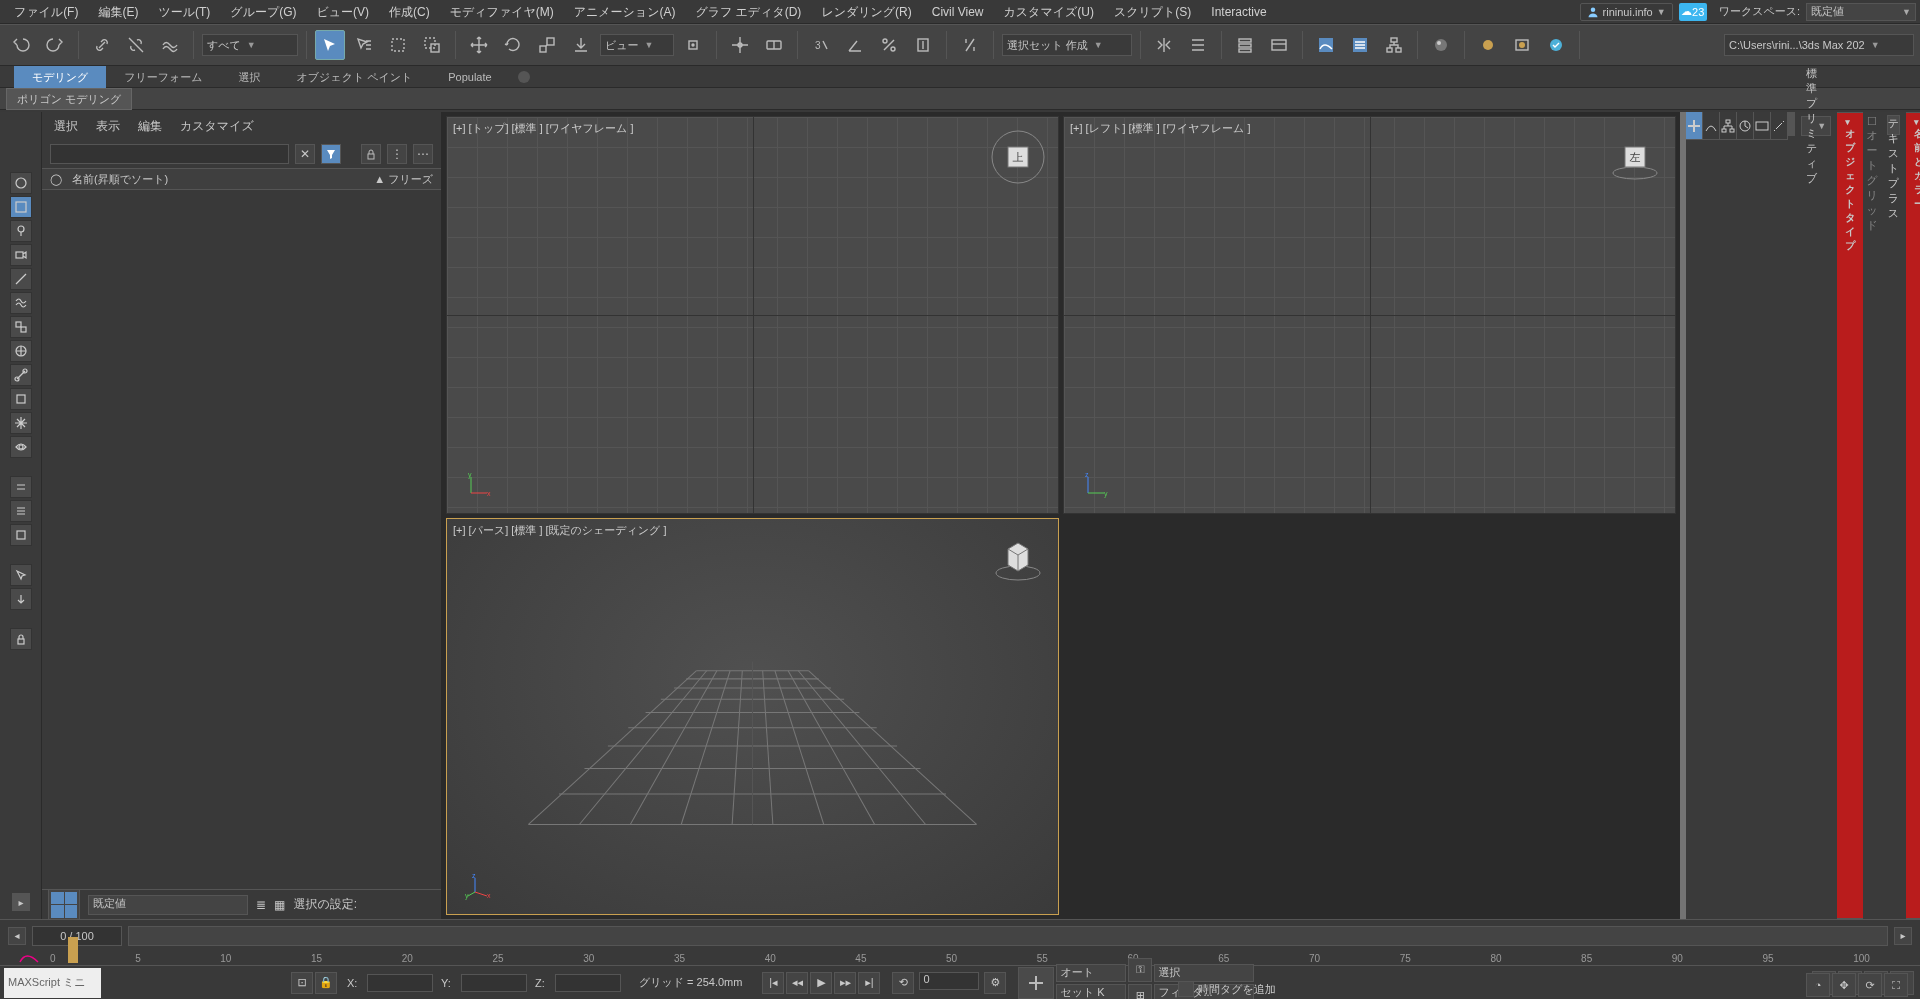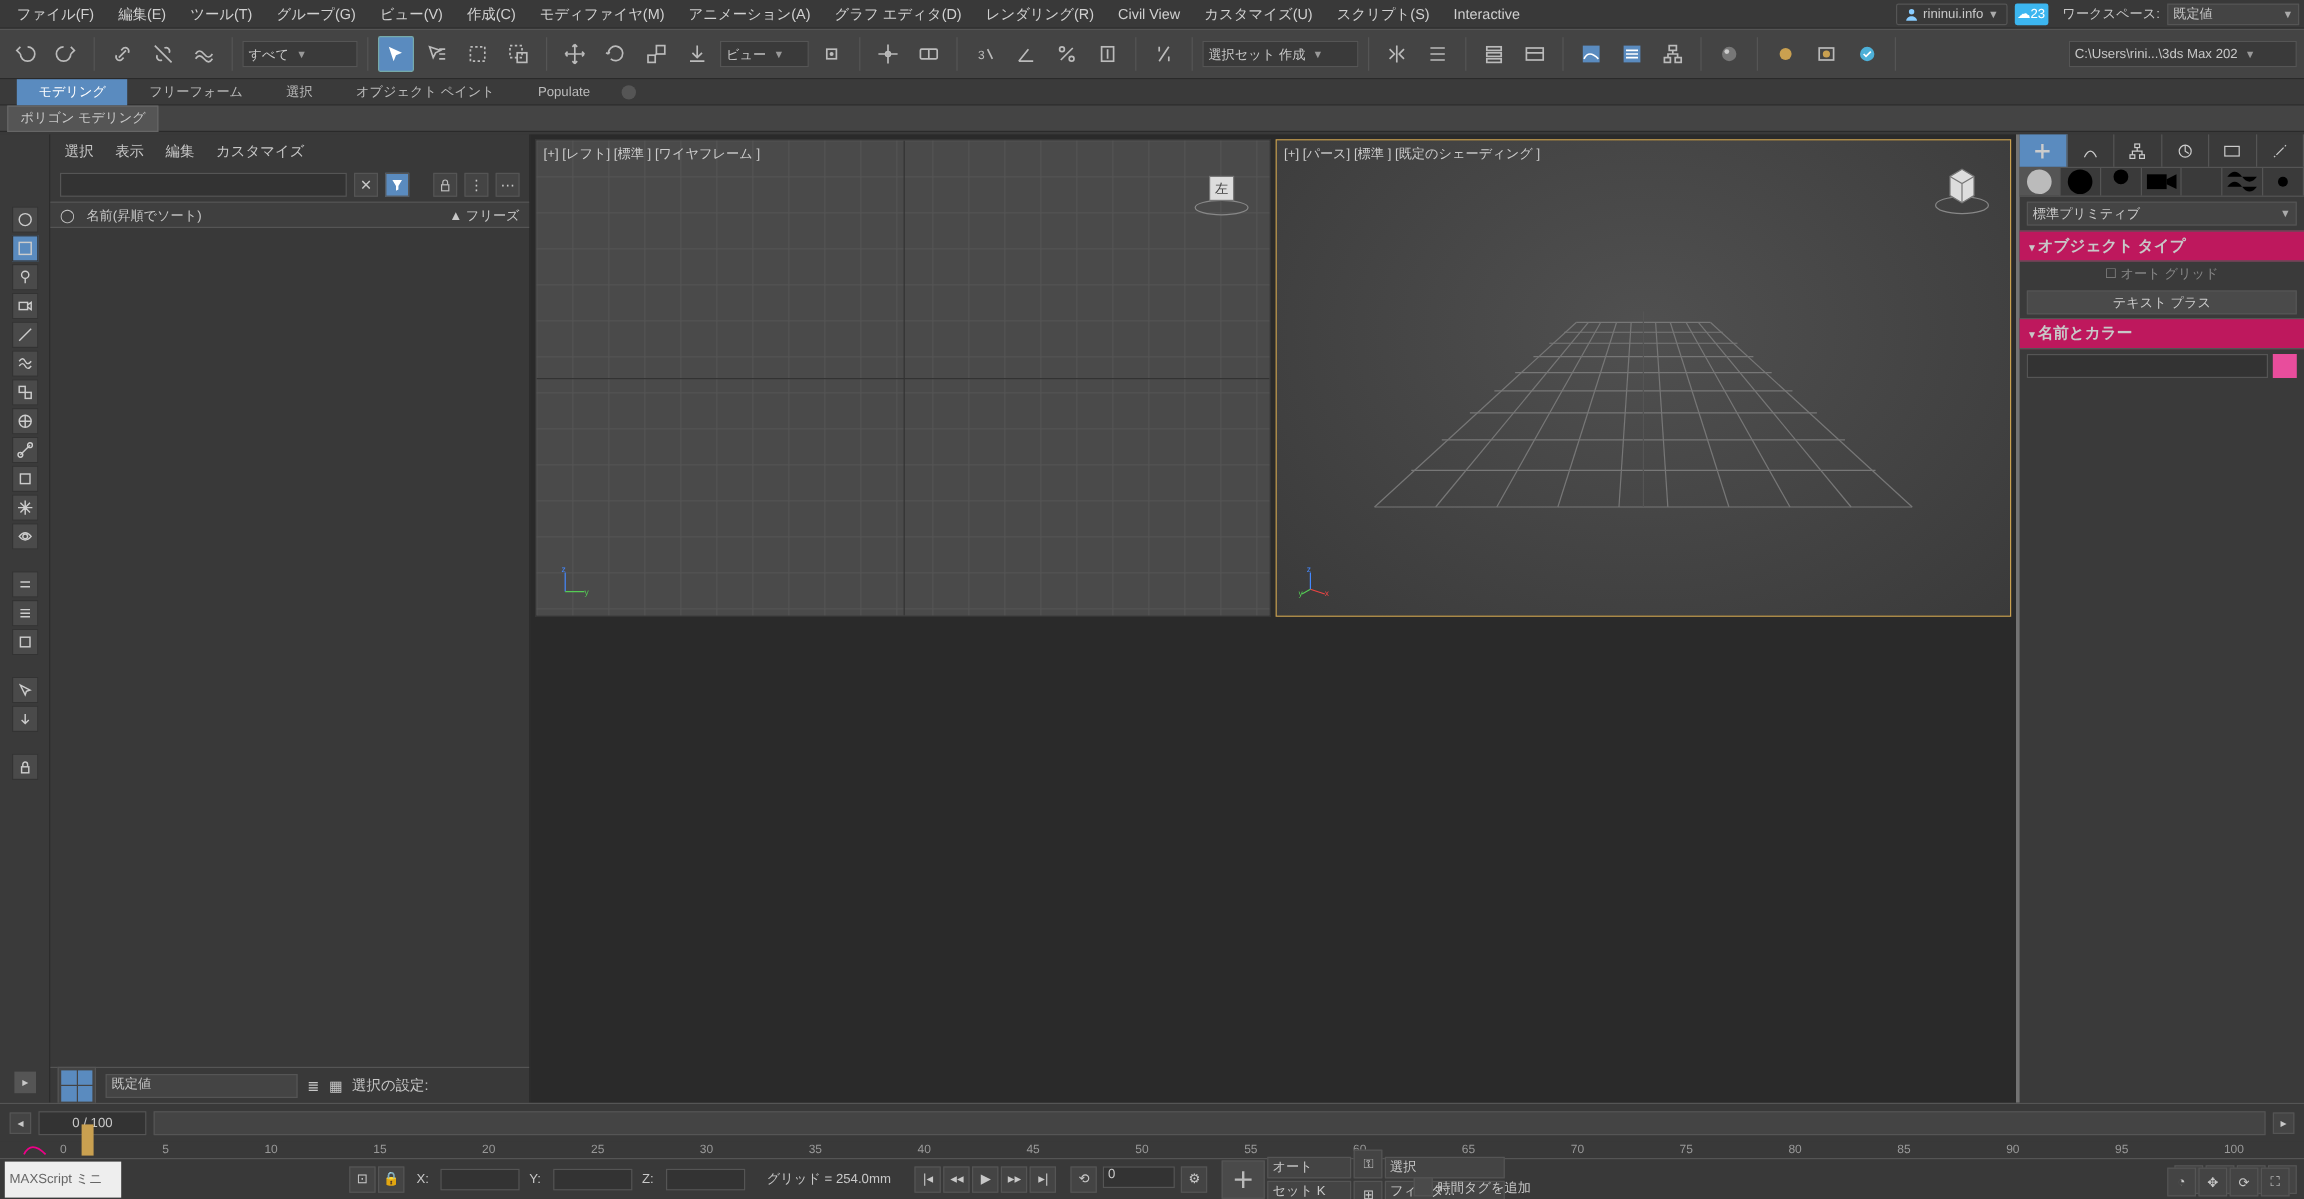--- a/index.html
+++ b/index.html
@@ -68,30 +68,30 @@
  linear-gradient(90deg,#555 1px,transparent 1px) 0 0/30px 30px,
  #4a4a4a}
 .vp .gridbg::before{content:"";position:absolute;left:0;right:0;top:50%;height:1px;background:#333}
 .vp .gridbg::after{content:"";position:absolute;top:0;bottom:0;left:50%;width:1px;background:#333}
 .vp .gizmo{position:absolute;right:12px;top:12px;width:56px;height:56px}
 .vp .axis{position:absolute;left:18px;bottom:14px;width:30px;height:30px}
 .vp.persp{background:radial-gradient(ellipse at 50% 40%,#505050,#3a3a3a)}
 .vp .pgrid{position:absolute;inset:0}
 
 
-#cmdpanel{width:240px;background:#3a3a3a;border-left:3px solid #737373;display:flex;flex-direction:column}
+#cmdpanel{width:240px;background:#3a3a3a;border-left:6px solid #737373;display:flex;flex-direction:row}
 #cmdpanel .tabs{height:28px;display:flex;border-bottom:1px solid #555}
 #cmdpanel .tabs .t{flex:1;display:flex;align-items:center;justify-content:center;border-right:1px solid #555}
 #cmdpanel .tabs .t.active{background:#5a8bbf}
 #cmdpanel .tabs .t svg{width:16px;height:16px;stroke:#ccc;fill:none}
 #cmdpanel .subtabs{height:24px;display:flex;border-bottom:1px solid #555}
 #cmdpanel .subtabs .t{flex:1;display:flex;align-items:center;justify-content:center;border-right:1px solid #555}
 #cmdpanel .subtabs .t.active{background:#555}
 #cmdpanel .combo{margin:4px 6px;height:20px;background:#444;border:1px solid #555;font-size:11px;display:flex;align-items:center;justify-content:space-between;padding:0 4px}
-#cmdpanel .rollout-head{background:#be185d;border-top:1px solid #555;border-bottom:1px solid #555;font-size:13px;padding:3px 8px;font-weight:bold}
+#cmdpanel .rollout-head{background:#b91c1c;border-top:1px solid #555;border-bottom:1px solid #555;font-size:10px;padding:3px 8px;font-weight:bold}
 #cmdpanel .rollout-head::before{content:"▾ ";font-size:9px}
 #cmdpanel .autogrid{font-size:11px;text-align:center;padding:3px;color:#888}
 #cmdpanel .btn-grid{display:grid;grid-template-columns:1fr 1fr;gap:3px;padding:3px 6px}
 #cmdpanel .btn-grid button{height:20px;background:#4a4a4a;border:1px solid #555;color:#ccc;font-size:11px}
 #cmdpanel .btn-wide{margin:3px 6px}
 #cmdpanel .btn-wide button{width:100%;height:20px;background:#4a4a4a;border:1px solid #555;color:#ccc;font-size:11px}
 #cmdpanel .name-row{padding:4px 6px;display:flex;gap:4px}
 #cmdpanel .name-row input{flex:1;height:20px;background:#333;border:1px solid #555}
 #cmdpanel .name-row .sw{width:20px;height:20px;background:#e84d9c}
 
@@ -532,20 +532,35 @@
           <div></div>
         </div>
       <div class="preset"><span>既定値</span></div>
       <div class="ibtn">≣</div>
       <div class="ibtn active">▦</div>
       <span>選択の設定:</span>
     </div>
   </div>
 
   <div id="viewports">
+    <div class="vp">
+      <div class="gridbg"></div>
+      <div class="label">[+]  [トップ]  [標準 ]  [ワイヤフレーム ]</div>
+      <svg class="gizmo" viewBox="0 0 56 56">
+          <circle cx="28" cy="28" r="26" fill="none" stroke="#888"></circle>
+          <rect x="18" y="18" width="20" height="20" fill="#ddd" stroke="#777"></rect>
+          <text x="28" y="32" text-anchor="middle" font-size="11" fill="#444">上</text>
+        </svg>
+      <svg class="axis" viewBox="0 0 30 30">
+          <path d="M6 24V8" stroke="#5c5"></path>
+          <path d="M6 24H22" stroke="#e44"></path>
+          <text x="3" y="8" font-size="7" fill="#5c5">y</text>
+          <text x="22" y="27" font-size="7" fill="#e44">x</text>
+        </svg>
+    </div>
     <div class="vp">
       <div class="gridbg"></div>
       <div class="label">[+]  [レフト]  [標準 ]  [ワイヤフレーム ]</div>
       <svg class="gizmo" viewBox="0 0 56 56">
           <ellipse cx="28" cy="44" rx="22" ry="6" fill="none" stroke="#888"></ellipse>
           <rect x="18" y="18" width="20" height="20" fill="#ddd" stroke="#777"></rect>
           <text x="28" y="32" text-anchor="middle" font-size="11" fill="#444">左</text>
         </svg>
       <svg class="axis" viewBox="0 0 30 30">
           <path d="M6 24V8" stroke="#48f"></path>

